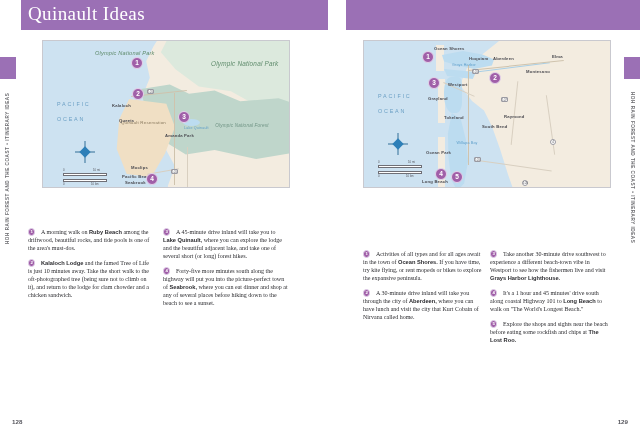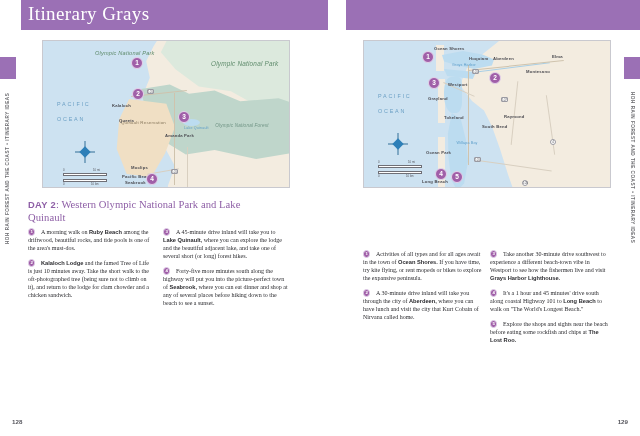--- a/index.html
+++ b/index.html
@@ -285,21 +285,21 @@
   .folio-left  { left: 12px; }
   .folio-right { right: 12px; }
 </style>
 </head>
 <body>
 
 <div class="page">
 
   <div class="header-bar"></div>
   <div class="header-gap"></div>
-  <div class="header-title">Itinerary Grays</div>
+  <div class="header-title">Quinault Ideas</div>
 
   <div class="spine spine-left"></div>
   <div class="spine spine-right"></div>
   <div class="spine-text spine-text-left">HOH RAIN FOREST AND THE COAST • ITINERARY IDEAS</div>
   <div class="spine-text spine-text-right">HOH RAIN FOREST AND THE COAST • ITINERARY IDEAS</div>
 
   <div class="map map-left">
     <div class="ocean"></div>
 
     <div class="land" style="left:78px; top:-6px; width:180px; height:164px;
@@ -427,23 +427,20 @@
     <div class="scalebar" style="left:14px; top:120px;">
       <div class="bar"></div>
       <div class="bar2"></div>
       <div class="tick" style="left:0; top:-1px;">0</div>
       <div class="tick" style="left:30px; top:-1px;">10 mi</div>
       <div class="tick" style="left:0; top:13px;">0</div>
       <div class="tick" style="left:28px; top:13px;">10 km</div>
     </div>
   </div>
 
-  <div class="day-heading" style="left:28px; top:199px; width:250px;">
-    <b>DAY 2</b><span>: Western Olympic National Park and Lake Quinault</span>
-  </div>
 
   <div class="col" style="left:28px; top:228px; width:125px;">
     <div class="item">
       <span class="num">1</span>
       <p>A morning walk on <b>Ruby Beach</b> among the driftwood, beautiful rocks, and tide pools is one of the area's must-dos.</p>
     </div>
     <div class="item">
       <span class="num">2</span>
       <p><b>Kalaloch Lodge</b> and the famed Tree of Life is just 10 minutes away. Take the short walk to the oft-photographed tree (being sure not to climb on it), and return to the lodge for clam chowder and a chicken sandwich.</p>
     </div>

